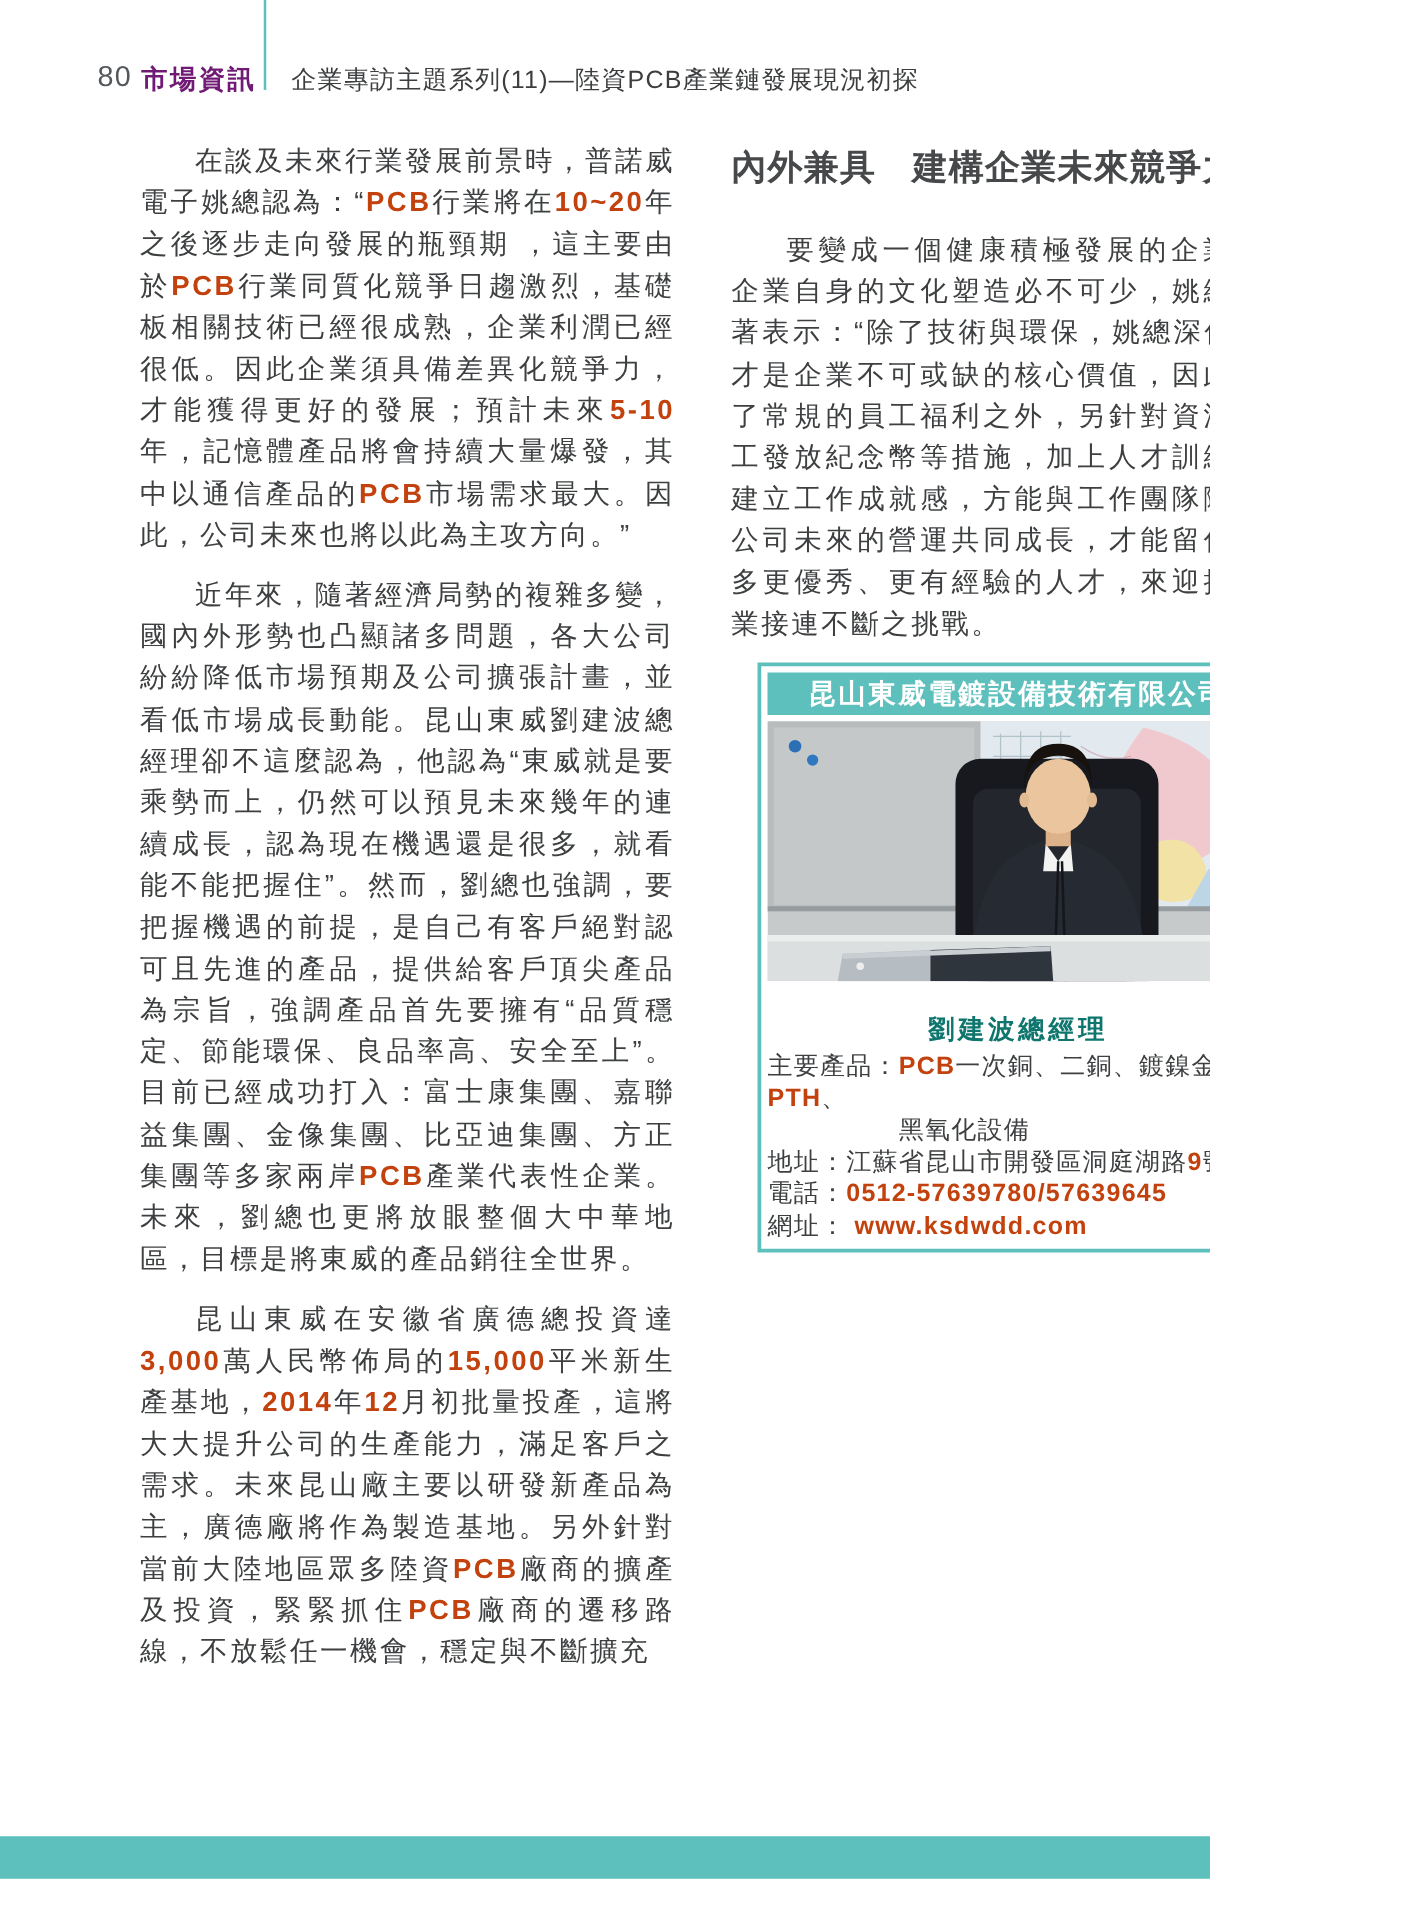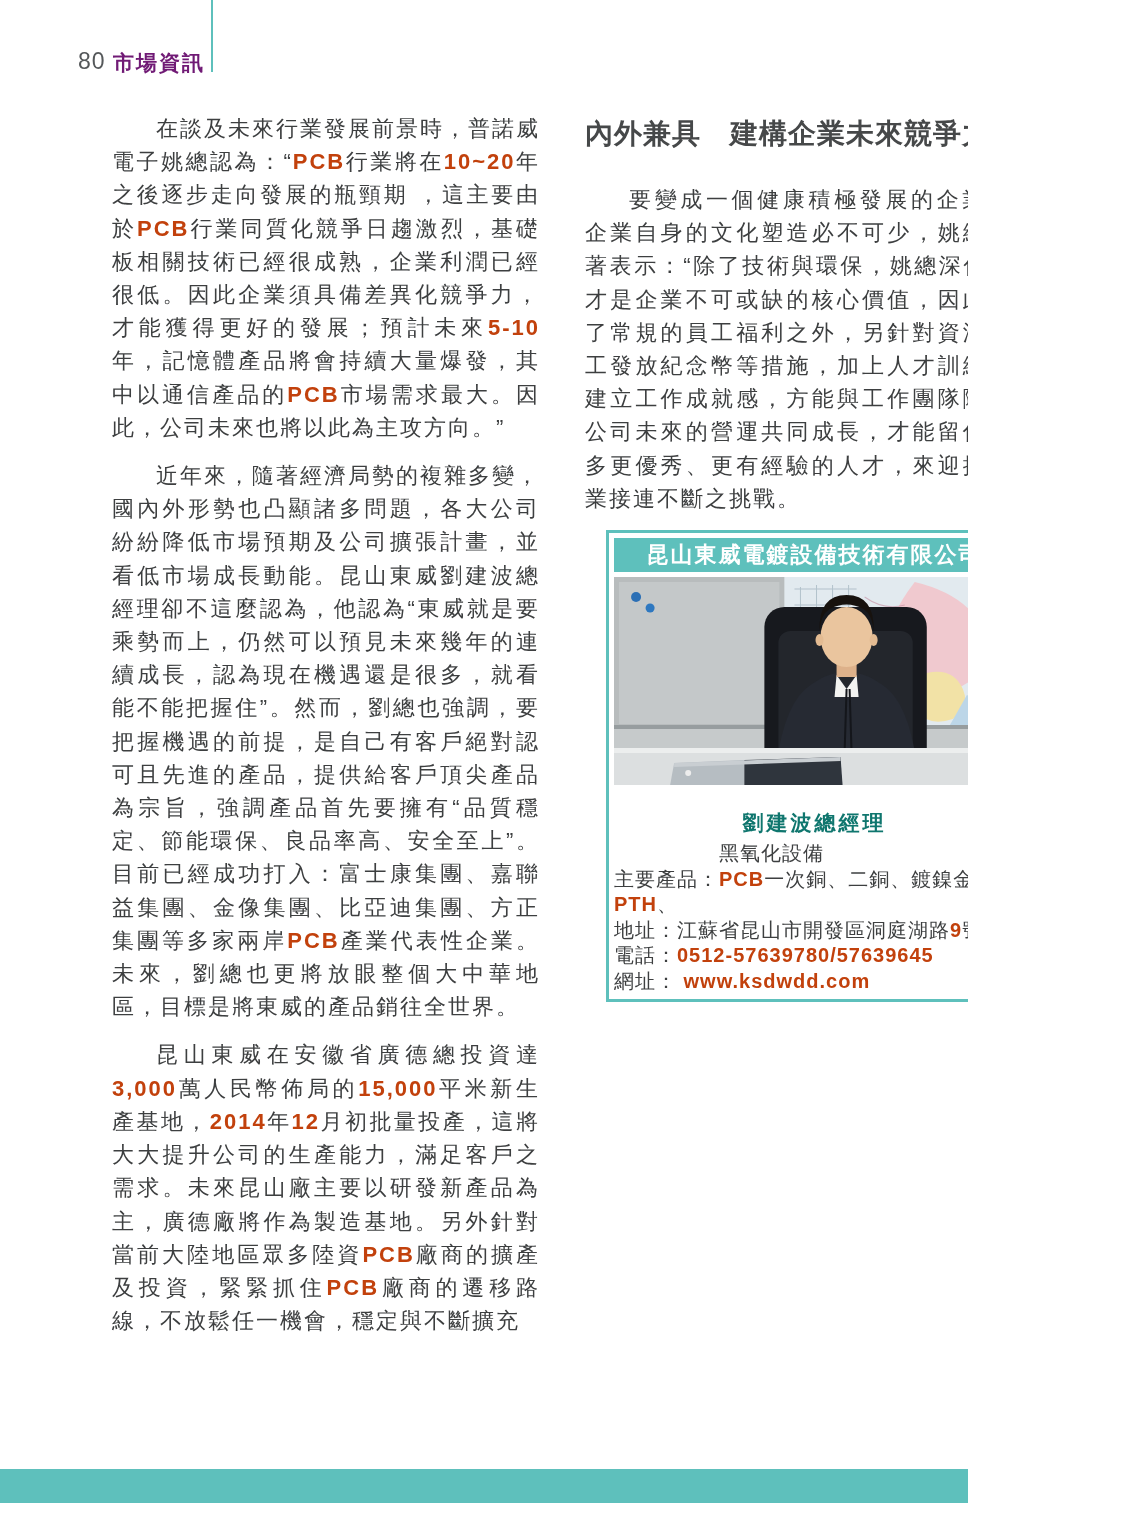--- a/index.html
+++ b/index.html
@@ -41,20 +41,21 @@
   .footer-bar { position:absolute; left:0; top:1469px; width:1123px; height:34px; background:#5ec0bc; }
 </style>
 </head>
 <body>
 
 <div class="page">
 
   <div class="vline"></div>
   <span class="pnum">80</span>
   <span class="sect">市場資訊</span>
+  <span class="htitle">企業專訪主題系列(11)—陸資PCB產業鏈發展現況初探</span>
 
   <div class="col left">
     <p class="body indent"><span>在談及未來行業發展前景時，普諾威電子姚總認為：“</span><span class="b">PCB</span><span>行業將在</span><span class="b">10~20</span><span>年之後逐步走向發展的瓶頸期 ，這主要由於</span><span class="b">PCB</span><span>行業同質化競爭日趨激烈，基礎板相關技術已經很成熟，企業利潤已經很低。因此企業須具備差異化競爭力，才能獲得更好的發展；預計未來</span><span class="b">5-10</span><span>年，記憶體產品將會持續大量爆發，其中以通信產品的</span><span class="b">PCB</span><span>市場需求最大。因此，公司未來也將以此為主攻方向。”</span></p>
     <p class="body indent"><span>近年來，隨著經濟局勢的複雜多變，國內外形勢也凸顯諸多問題，各大公司紛紛降低市場預期及公司擴張計畫，並看低市場成長動能。昆山東威劉建波總經理卻不這麼認為，他認為“東威就是要乘勢而上，仍然可以預見未來幾年的連續成長，認為現在機遇還是很多，就看能不能把握住”。然而，劉總也強調，要把握機遇的前提，是自己有客戶絕對認可且先進的產品，提供給客戶頂尖產品為宗旨，強調產品首先要擁有“品質穩定、節能環保、良品率高、安全至上”。目前已經成功打入：富士康集團、嘉聯益集團、金像集團、比亞迪集團、方正集團等多家兩岸</span><span class="b">PCB</span><span>產業代表性企業。未來，劉總也更將放眼整個大中華地區，目標是將東威的產品銷往全世界。</span></p>
     <p class="body indent"><span>昆山東威在安徽省廣德總投資達</span><span class="b">3,000</span><span>萬人民幣佈局的</span><span class="b">15,000</span><span>平米新生產基地，</span><span class="b">2014</span><span>年</span><span class="b">12</span><span>月初批量投產，這將大大提升公司的生產能力，滿足客戶之需求。未來昆山廠主要以研發新產品為主，廣德廠將作為製造基地。另外針對當前大陸地區眾多陸資</span><span class="b">PCB</span><span>廠商的擴產及投資，緊緊抓住</span><span class="b">PCB</span><span>廠商的遷移路線，不放鬆任一機會，穩定與不斷擴充</span></p>
   </div>
 
   <div class="col right">
     <h2 class="heading">內外兼具　建構企業未來競爭力</h2>
     <p class="body indent"><span>要變成一個健康積極發展的企業，企業自身的文化塑造必不可少，姚總笑著表示：“除了技術與環保，姚總深信人才是企業不可或缺的核心價值，因此除了常規的員工福利之外，另針對資深員工發放紀念幣等措施，加上人才訓練，建立工作成就感，方能與工作團隊隨著公司未來的營運共同成長，才能留住更多更優秀、更有經驗的人才，來迎接產業接連不斷之挑戰。</span></p>
@@ -104,22 +105,22 @@
           <g>
             <polygon points="60,186 130,183 130,208 56,208" fill="#b6bdc2"></polygon>
             <polygon points="130,183 226,180 228,208 130,208" fill="#2f353d"></polygon>
             <polygon points="60,186 226,180 226,184 60,190" fill="#c9ced2"></polygon>
             <circle cx="74" cy="196" r="3" fill="#ededed"></circle>
           </g>
         </svg>
       </div>
 
       <div class="card-name">劉建波總經理</div>
+      <div class="card-line"><span>主要產品：</span><span class="b">PCB</span><span>一次銅、二銅、鍍鎳金、</span><span class="b">PTH</span><span>、</span></div>
       <div class="card-line cont"><span>黑氧化設備</span></div>
-      <div class="card-line"><span>主要產品：</span><span class="b">PCB</span><span>一次銅、二銅、鍍鎳金、</span><span class="b">PTH</span><span>、</span></div>
       <div class="card-line"><span>地址：江蘇省昆山市開發區洞庭湖路</span><span class="b">9</span><span>號</span></div>
       <div class="card-line"><span>電話：</span><span class="b">0512-57639780/57639645</span></div>
       <div class="card-line"><span>網址： </span><span class="b">www.ksdwdd.com</span></div>
     </div>
   </div>
 
   <div class="footer-bar"></div>
 </div>
 
 </body></html>

